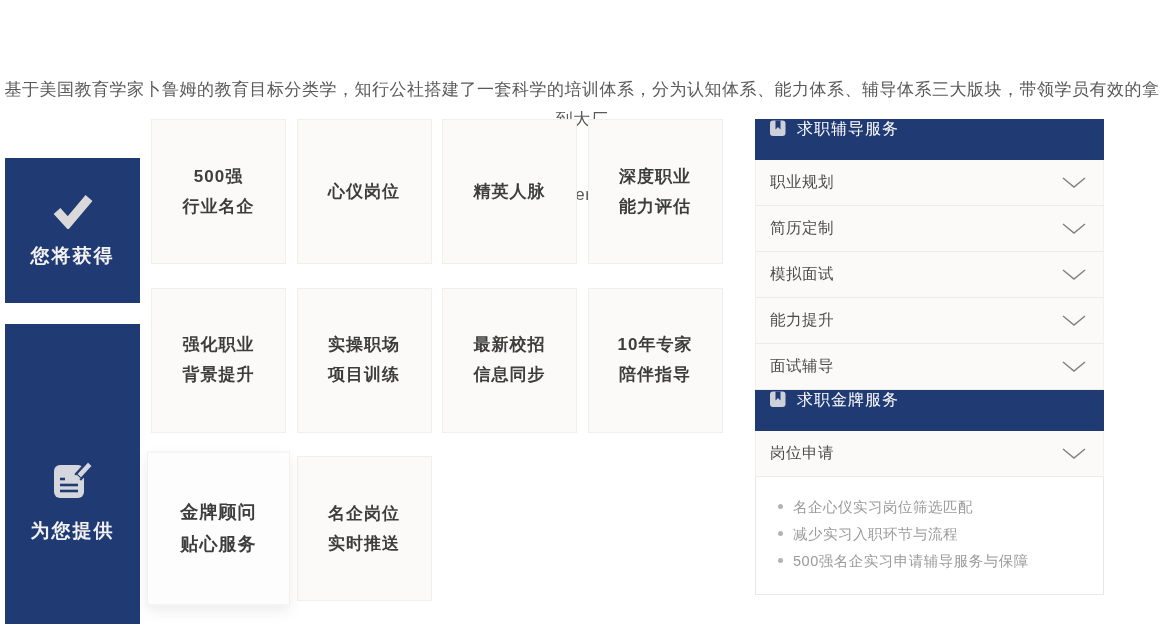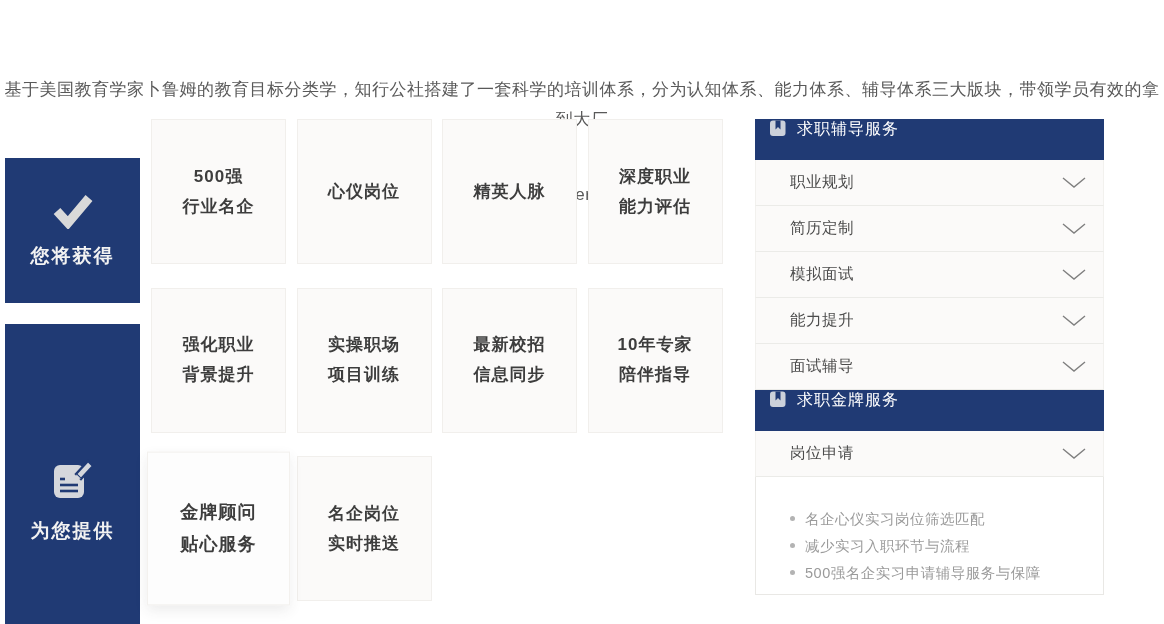--- a/index.html
+++ b/index.html
@@ -32,24 +32,24 @@
 
   
   .panel{position:absolute;left:755px;top:119px;width:349px;}
   .panel-header{height:41px;background:#203a74;display:flex;align-items:flex-start;
         padding-left:14px;box-sizing:border-box;gap:10px;}
   .panel-header .ttl{color:#ffffff;font-size:16px;letter-spacing:1px;}
   .acc-row{height:46px;background:#fbfaf9;border-bottom:1px solid #ebebe8;
         border-left:1px solid #f2f1ee;border-right:1px solid #f2f1ee;
         box-sizing:border-box;display:flex;align-items:center;justify-content:space-between;
         padding:0 16px 0 14px;cursor:pointer;}
-  .acc-row span{color:#4c4c4c;font-size:15.5px;letter-spacing:0.5px;margin-left:20px;}
+  .acc-row span{color:#4c4c4c;font-size:15.5px;letter-spacing:0.5px;}
   .bullet-box{height:118px;background:#ffffff;border:1px solid #e9e8e5;border-top:none;
         box-sizing:border-box;padding:13px 10px 0 10px;}
-  .bullet-box ul{margin:16px;padding:0;list-style:none;}
+  .bullet-box ul{margin:4px;padding:0;list-style:none;}
   .bullet-box li{color:#9a9a9a;font-size:14.5px;line-height:27px;letter-spacing:0.5px;}
   .bullet-box li::before{content:"";display:inline-block;width:5px;height:5px;border-radius:50%;
         background:#b3b3b3;margin:0 10px 3px 8px;}
 </style>
 </head>
 <body>
 
 <div class="page">
 
   <div class="intro">

